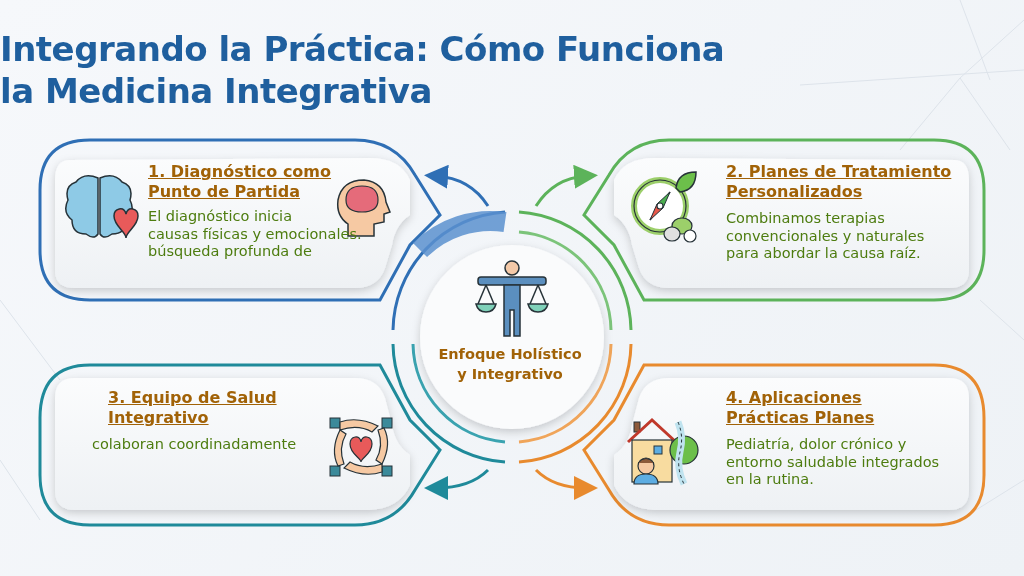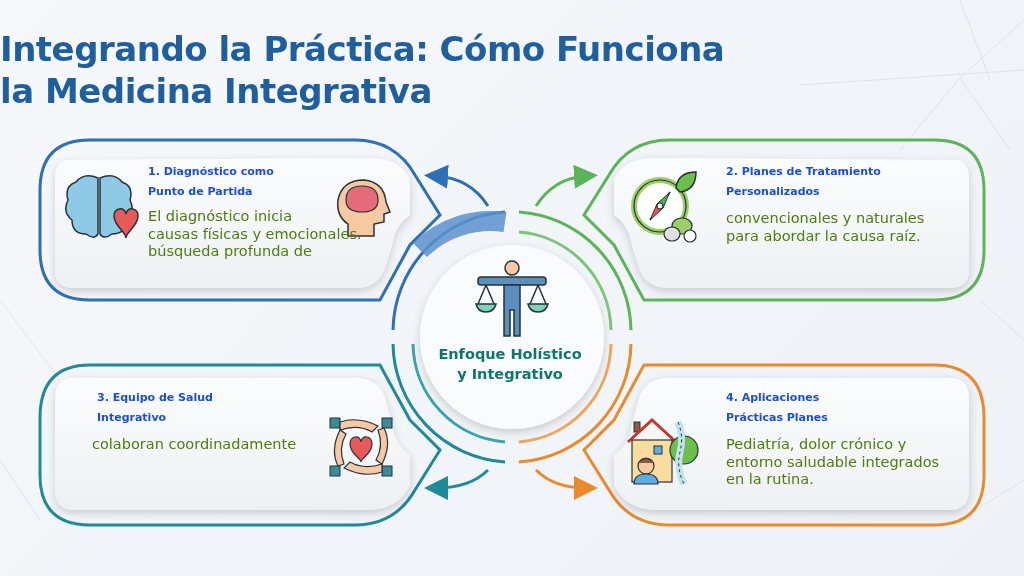--- a/index.html
+++ b/index.html
@@ -12,31 +12,32 @@
   .title {
     position:absolute; left:0; top:28px; width:1024px; 
     color:#1f5f9e; font-weight:700; font-size:34px; line-height:42px; z-index:2;
     font-family: "DejaVu Sans", sans-serif; letter-spacing:-0.5px;
   }
   .diagram { position:absolute; left:0; top:0; width:1024px; height:576px; z-index:1; }
   .card {
     position:absolute; z-index:3; box-sizing:border-box;
   }
   .card-title {
-    position:absolute; font-weight:700; font-size:11px; line-height:20px; color:#1d4ed8;
+    position:absolute; font-weight:700; font-size:16px; line-height:20px; color:#a16207;
     font-family: "DejaVu Sans", sans-serif;
+    text-decoration: underline;
   }
   .card-body {
     position:absolute; font-size:14.5px; line-height:17.5px; color:#4d7c0f;
     font-family: "DejaVu Sans", sans-serif;
   }
   .icon { position:absolute; }
   .center-label {
     position:absolute; left:420px; top:344px; width:180px; text-align:center;
-    font-weight:700; font-size:14.5px; line-height:20px; color:#0f766e; z-index:4;
+    font-weight:700; font-size:14.5px; line-height:20px; color:#a16207; z-index:4;
     font-family: "DejaVu Sans", sans-serif;
   }
 </style>
 </head>
 <body>
 
 <svg class="bg-lines" viewBox="0 0 1024 576">
   <g stroke="#dde3ea" stroke-width="1" fill="none">
     <line x1="960" y1="0" x2="990" y2="80"></line>
     <line x1="800" y1="85" x2="1024" y2="70"></line>
@@ -165,27 +166,28 @@
     <path d="M46,20 Q48,4 66,4 Q66,22 50,24 Z" fill="#6cbf4a" stroke="#263238" stroke-width="1.5"></path>
     <ellipse cx="52" cy="58" rx="10" ry="8" fill="#9ccf6a" stroke="#263238" stroke-width="1.2"></ellipse>
     <ellipse cx="42" cy="66" rx="8" ry="7" fill="#e0e0e0" stroke="#263238" stroke-width="1.2"></ellipse>
     <circle cx="60" cy="68" r="6" fill="#fff" stroke="#263238" stroke-width="1.2"></circle>
   </svg>
   <div class="card-title" style="left:726px;top:162px;width:240px">
     <div>2. Planes de Tratamiento</div>
     <div>Personalizados</div>
   </div>
   <div class="card-body" style="left:726px;top:210px;width:240px">
+    <div>Combinamos terapias</div>
     <div>convencionales y naturales</div>
     <div>para abordar la causa raíz.</div>
   </div>
 </div>
 
 <div class="card" style="left:0;top:0;">
-  <div class="card-title" style="left:97px;top:388px;width:220px">
+  <div class="card-title" style="left:108px;top:388px;width:220px">
     <div>3. Equipo de Salud</div>
     <div>Integrativo</div>
   </div>
   <div class="card-body" style="left:92px;top:436px;width:240px">
     <div>colaboran coordinadamente</div>
   </div>
   <svg class="icon" style="left:328px;top:416px" width="66" height="62" viewBox="0 0 66 62">
     <rect x="2" y="2" width="10" height="10" fill="#3b8a9a" stroke="#263238" stroke-width="1"></rect>
     <path d="M12,6 Q30,0 50,10 L44,16 Q30,8 12,14 Z" fill="#f6c9a3" stroke="#263238" stroke-width="1.2"></path>
     <rect x="54" y="2" width="10" height="10" fill="#3b8a9a" stroke="#263238" stroke-width="1"></rect>

